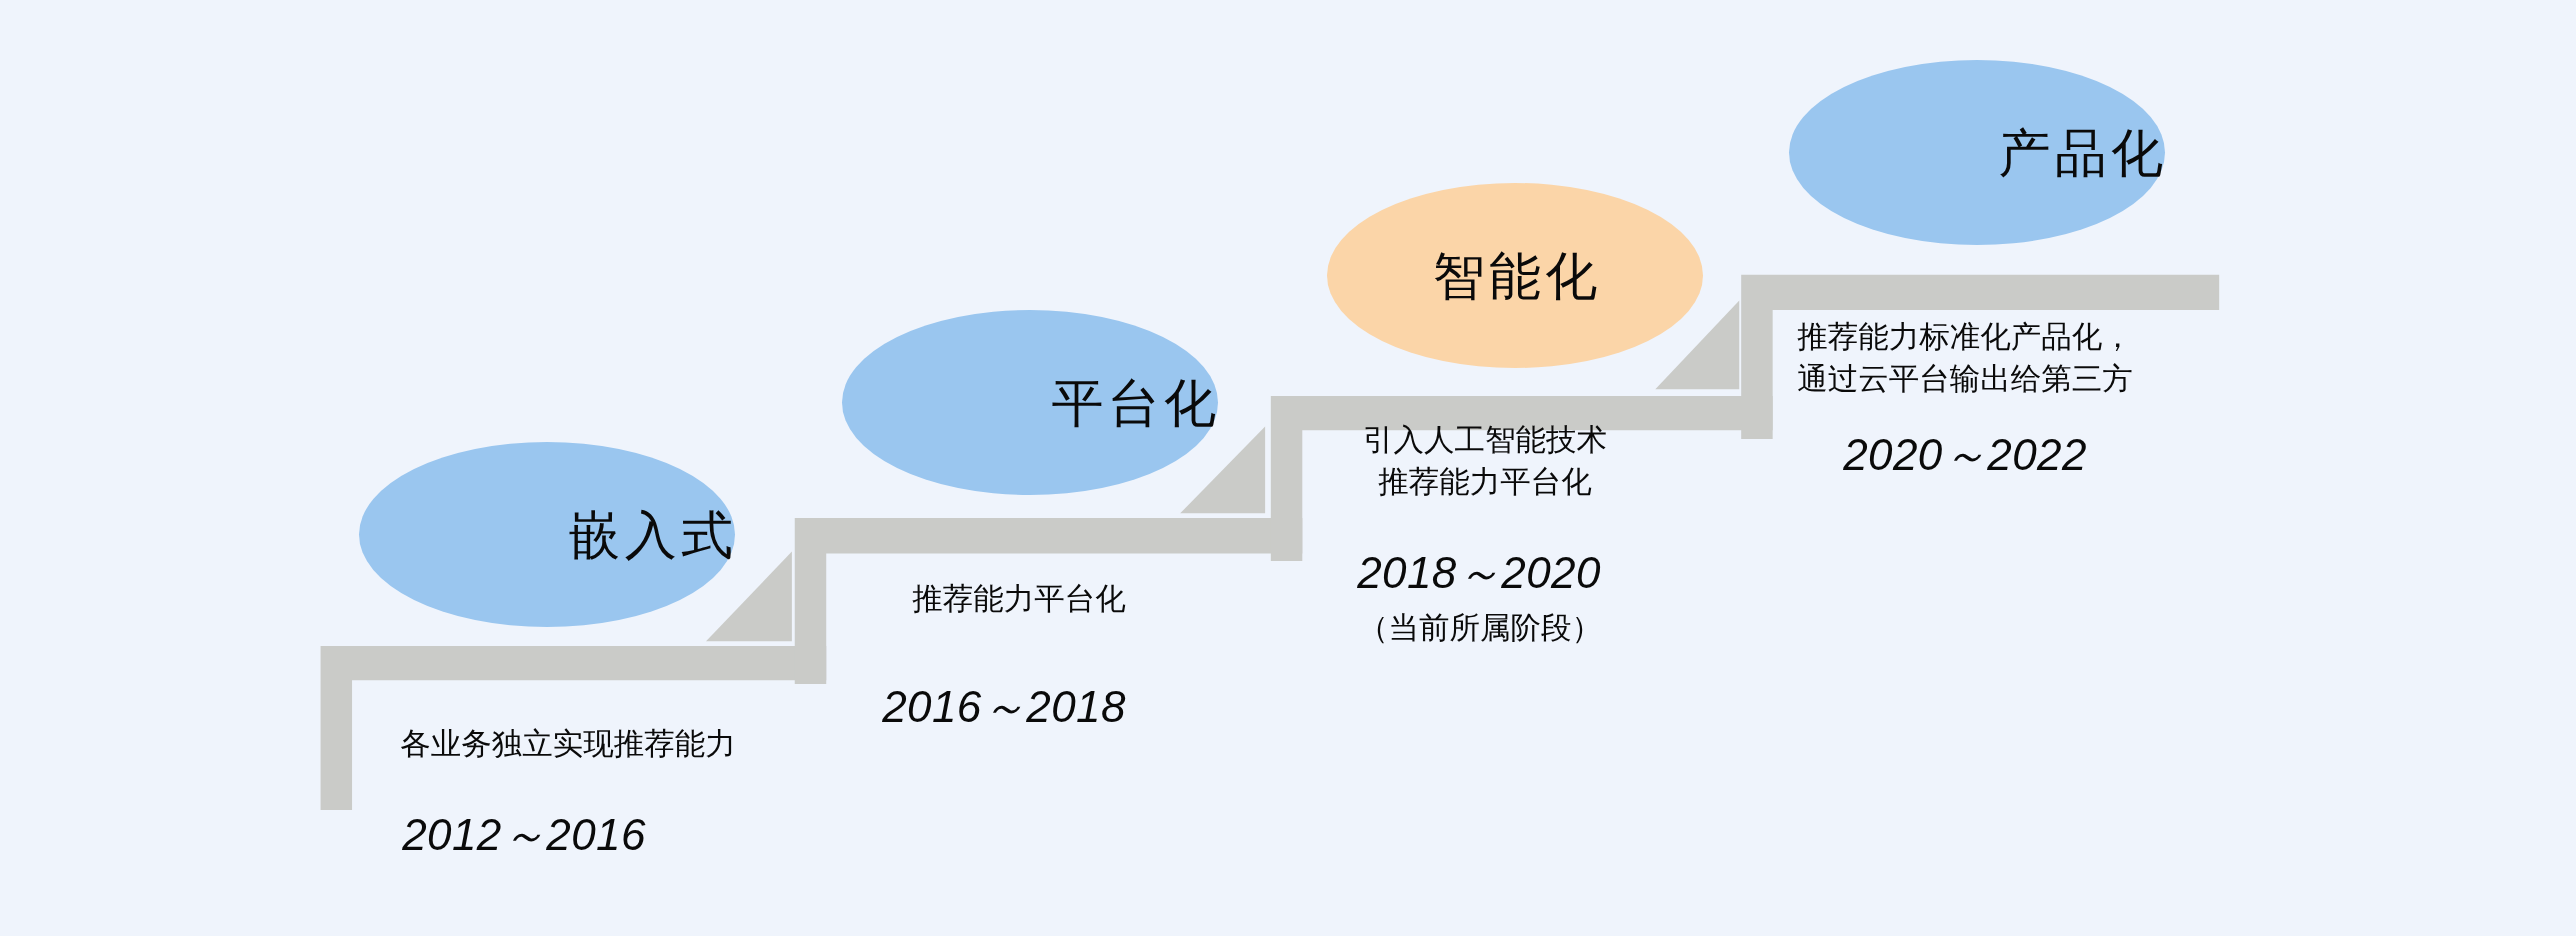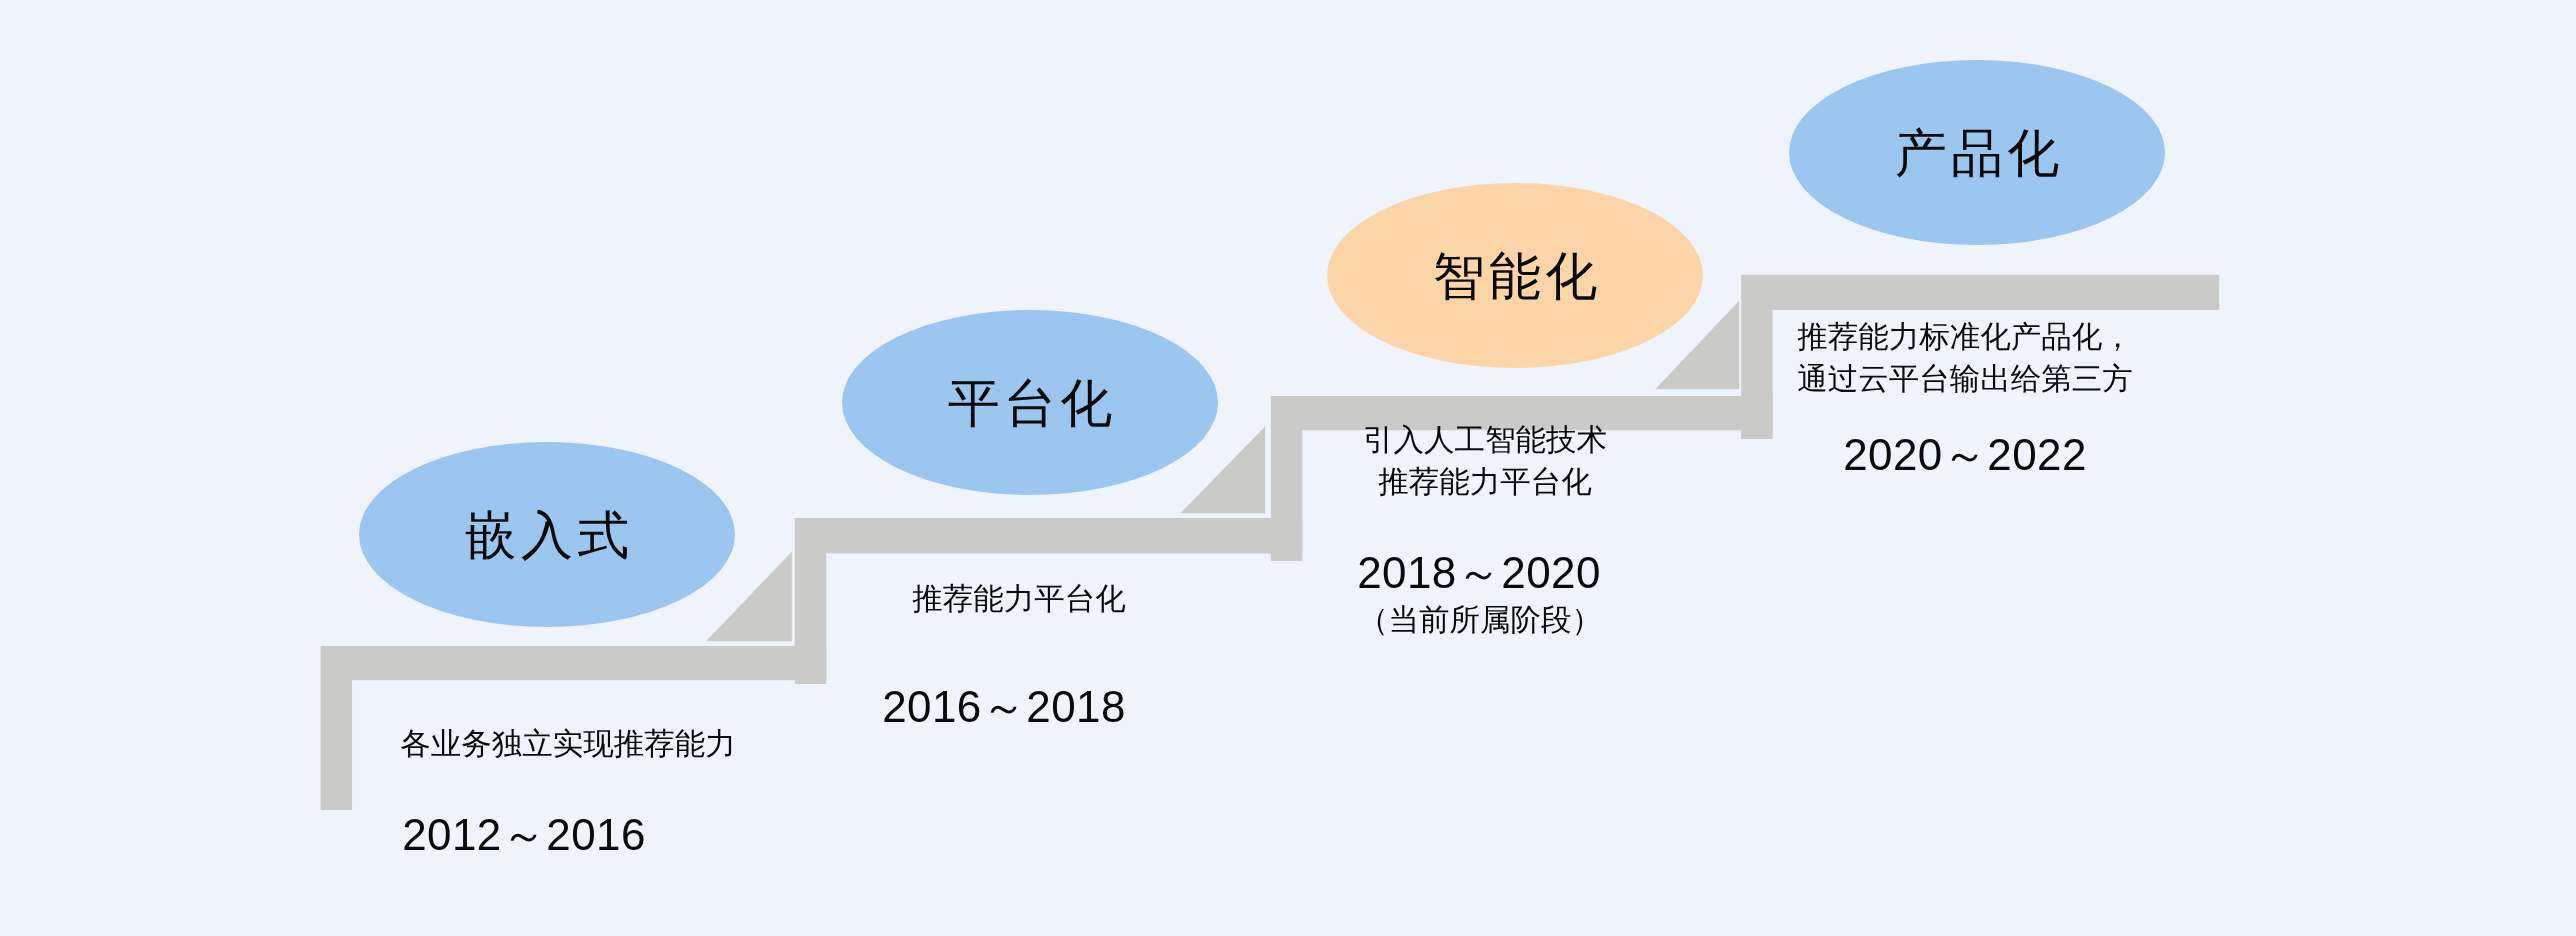--- a/index.html
+++ b/index.html
@@ -27,21 +27,21 @@
 
   .bubble {
     position: absolute;
     width: 376px;
     height: 185px;
     border-radius: 50%;
     display: flex;
     align-items: center;
     justify-content: center;
   }
-  .bubble-blue   { background: #9AC6EF; }
+  .bubble-blue   { background: #9AC6EF; justify-content: flex-end; }
   .bubble-orange { background: #FBD5A8; }
   .bubble-label {
     font-size: 52px;
     letter-spacing: 0.08em;
     line-height: 1;
     white-space: nowrap;
     transform: translateX(0.04em); 
   }
   #bubble-1 { left: 359px;  top: 442px; }
   #bubble-2 { left: 842px;  top: 310px; }
@@ -57,28 +57,30 @@
     white-space: nowrap;
   }
   .period {
     position: absolute;
     transform: translateX(-50%);
     font-size: 44px;
     line-height: 53px;
     text-align: center;
     white-space: nowrap;
     letter-spacing: 0.01em;
+    font-style: italic;
   }
   .note {
     position: absolute;
     transform: translateX(-50%);
     font-size: 30.5px;
     line-height: 38px;
     text-align: center;
     white-space: nowrap;
+    margin-top: 8px;
   }
   #desc-1   { left: 568px;  top: 723px; font-family: Liberation Serif, serif; }
   #period-1 { left: 524px;  top: 808px; }
   #desc-2   { left: 1019px; top: 577px; }
   #period-2 { left: 1004px; top: 680px; }
   #desc-3   { left: 1485px; top: 418px; }
   #period-3 { left: 1479px; top: 546px; }
   #note-3   { left: 1480px; top: 600px; }
   #desc-4   { left: 1965px; top: 315px; }
   #period-4 { left: 1965px; top: 428px; }

